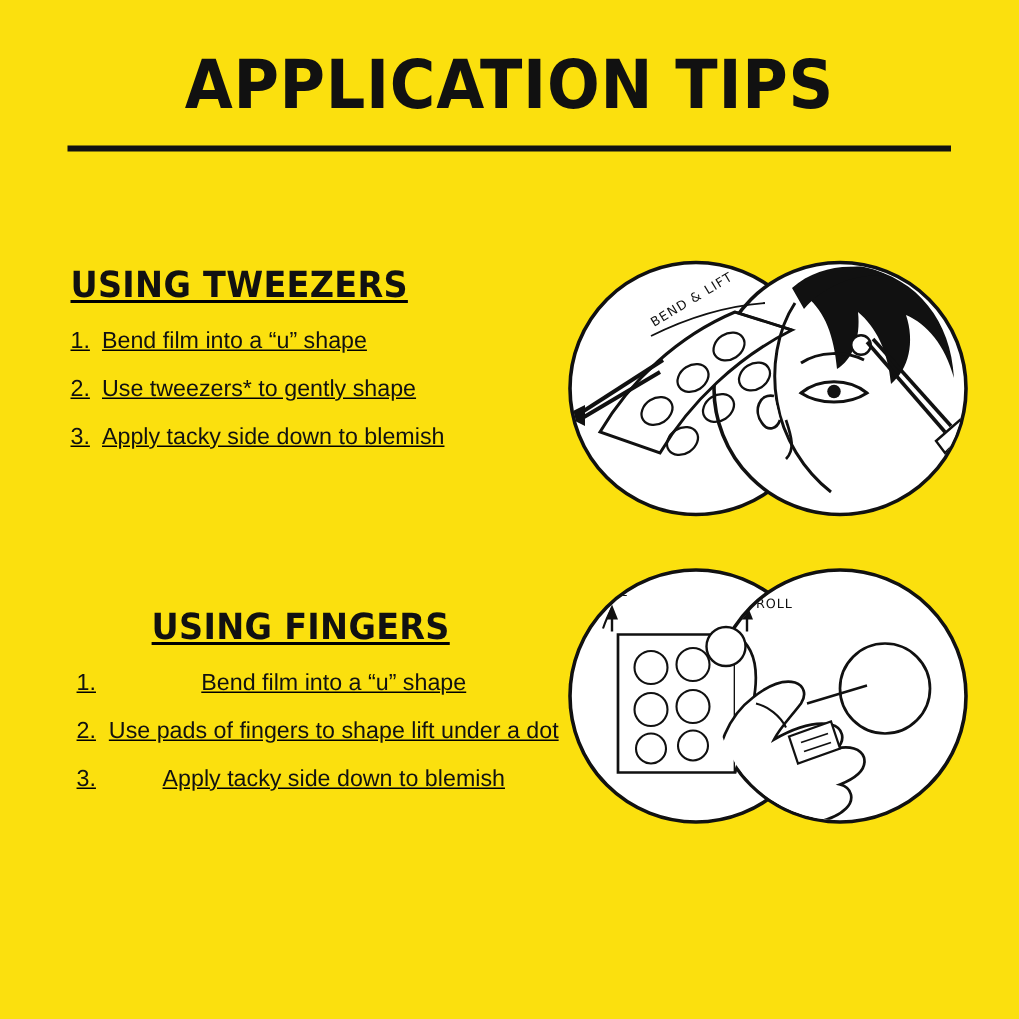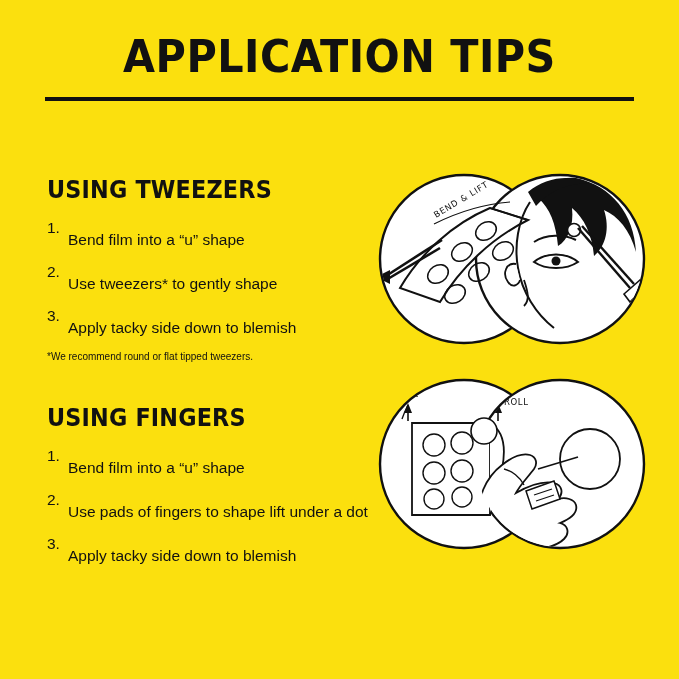--- a/index.html
+++ b/index.html
@@ -42,23 +42,24 @@
     width: 589px;
     height: 4px;
     background: #111111;
   }
 
   
   .section {
     position: absolute;
     left: 47px;
     width: 330px;
+    text-decoration: underline;
   }
   .section-1 { top: 176px; }
-  .section-2 { top: 404px; }
+  .section-2 { top: 404px; text-align: center; }
 
   .section-heading {
     font-family: "DejaVu Sans", sans-serif;
     font-weight: bold;
     font-size: 24px;
     color: #111111;
     letter-spacing: 0.2px;
     transform: scaleX(0.93);
     transform-origin: left center;
     margin: 0 0 14px 0;
@@ -75,21 +76,20 @@
     color: #111111;
     line-height: 1.35;
     margin-bottom: 11px;
   }
   .step-num {
     width: 21px;
     flex: 0 0 21px;
   }
   .step-text {
     flex: 1 1 auto;
-    margin-top: 12px;
   }
   .footnote {
     margin-top: 12px;
     font-size: 10px;
     color: #111111;
   }
 
   
   .illus {
     position: absolute;
@@ -114,21 +114,20 @@
       </li>
       <li class="step">
         <span class="step-num">2.</span>
         <span class="step-text">Use tweezers* to gently shape</span>
       </li>
       <li class="step">
         <span class="step-num">3.</span>
         <span class="step-text">Apply tacky side down to blemish</span>
       </li>
     </ul>
-    <div class="footnote">*We recommend round or flat tipped tweezers.</div>
   </div>
 
   <div class="illus illus-1">
     <svg width="268" height="182" viewBox="0 0 268 182" xmlns="http://www.w3.org/2000/svg">
 
       <circle cx="86" cy="91" r="84" fill="#FFFFFF" stroke="#111111" stroke-width="2.4"></circle>
 
       <circle cx="182" cy="91" r="84" fill="#FFFFFF" stroke="#111111" stroke-width="2.4"></circle>
 
       <g clip-path="url(#clipL)">

